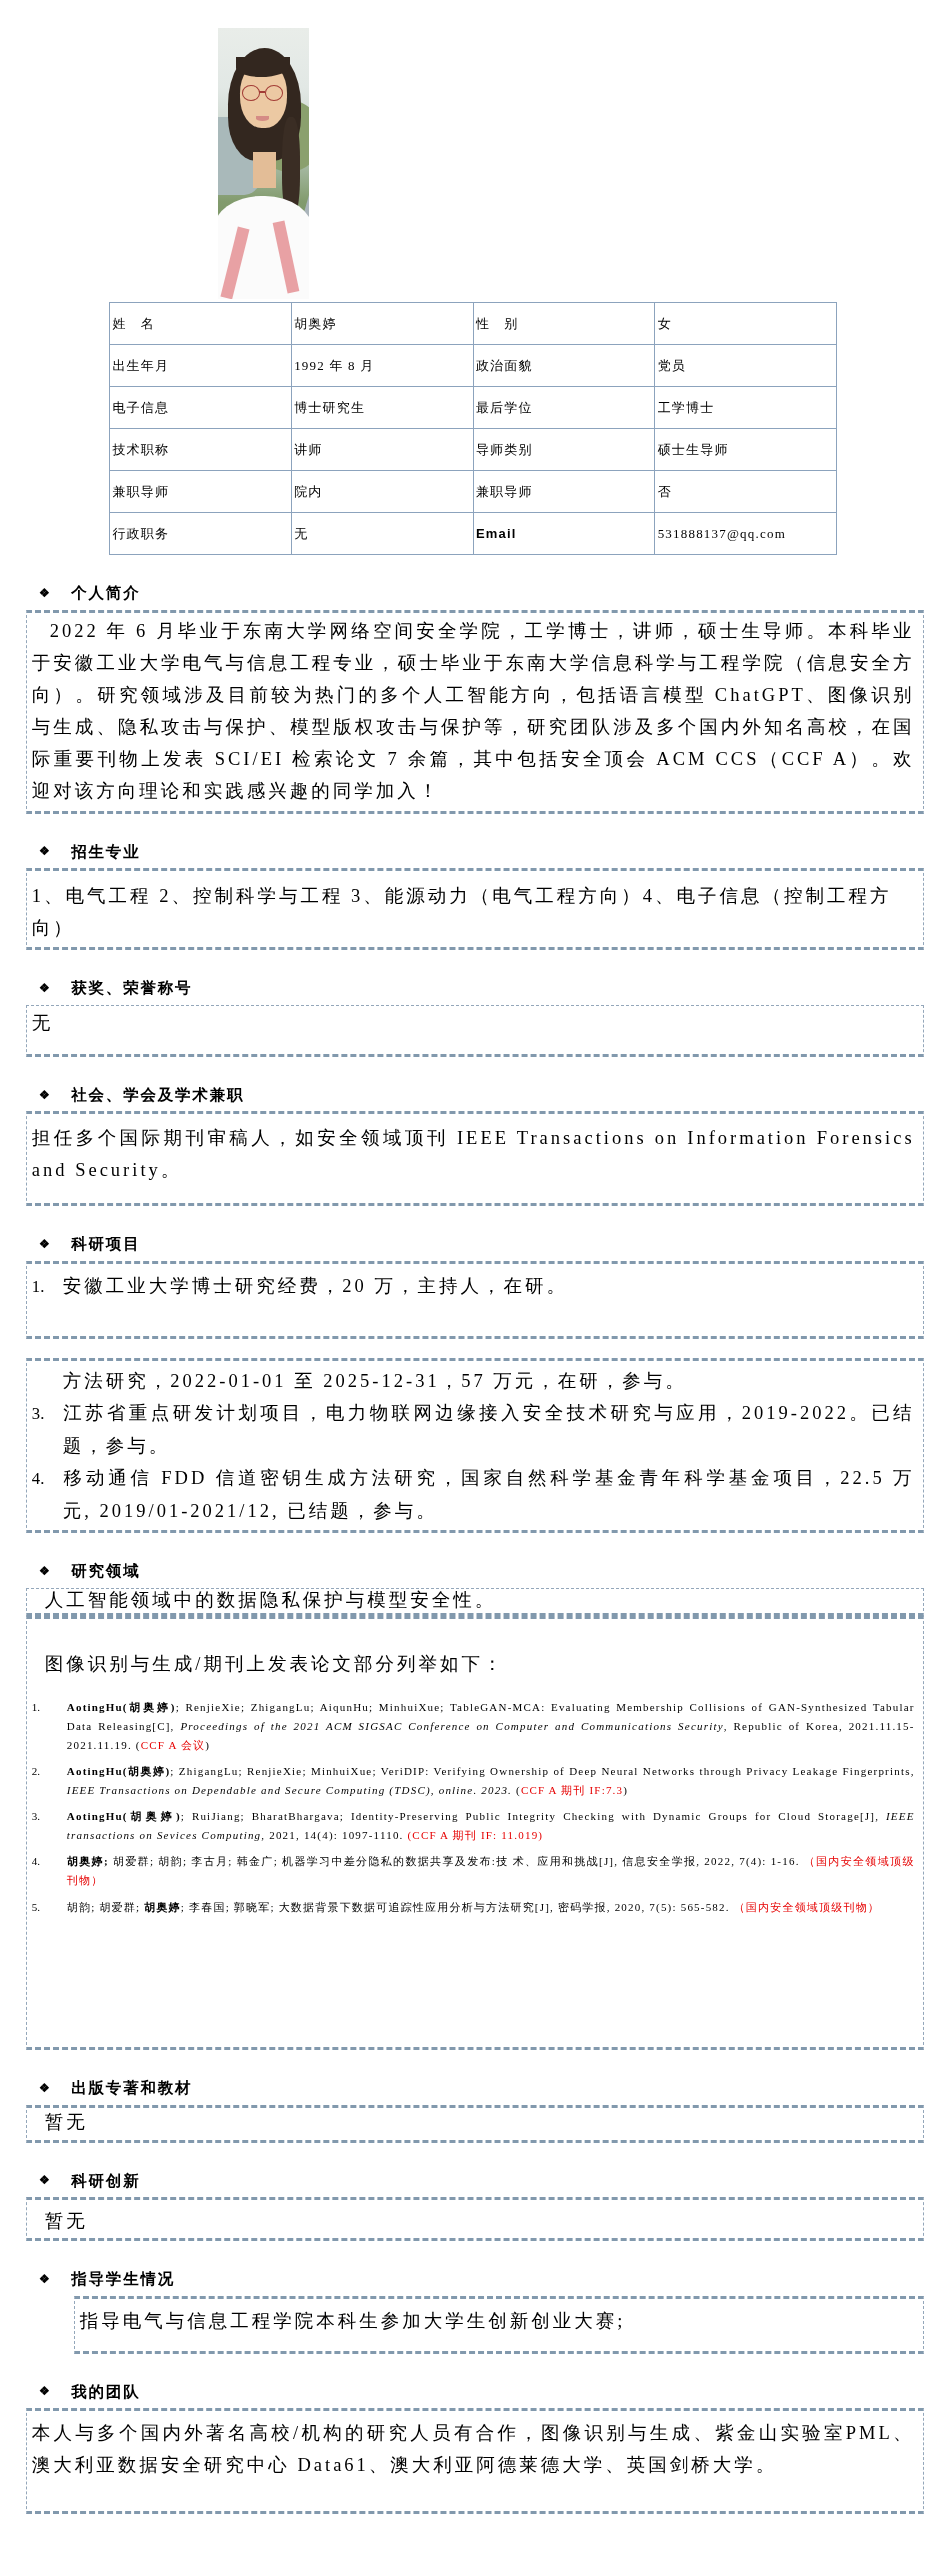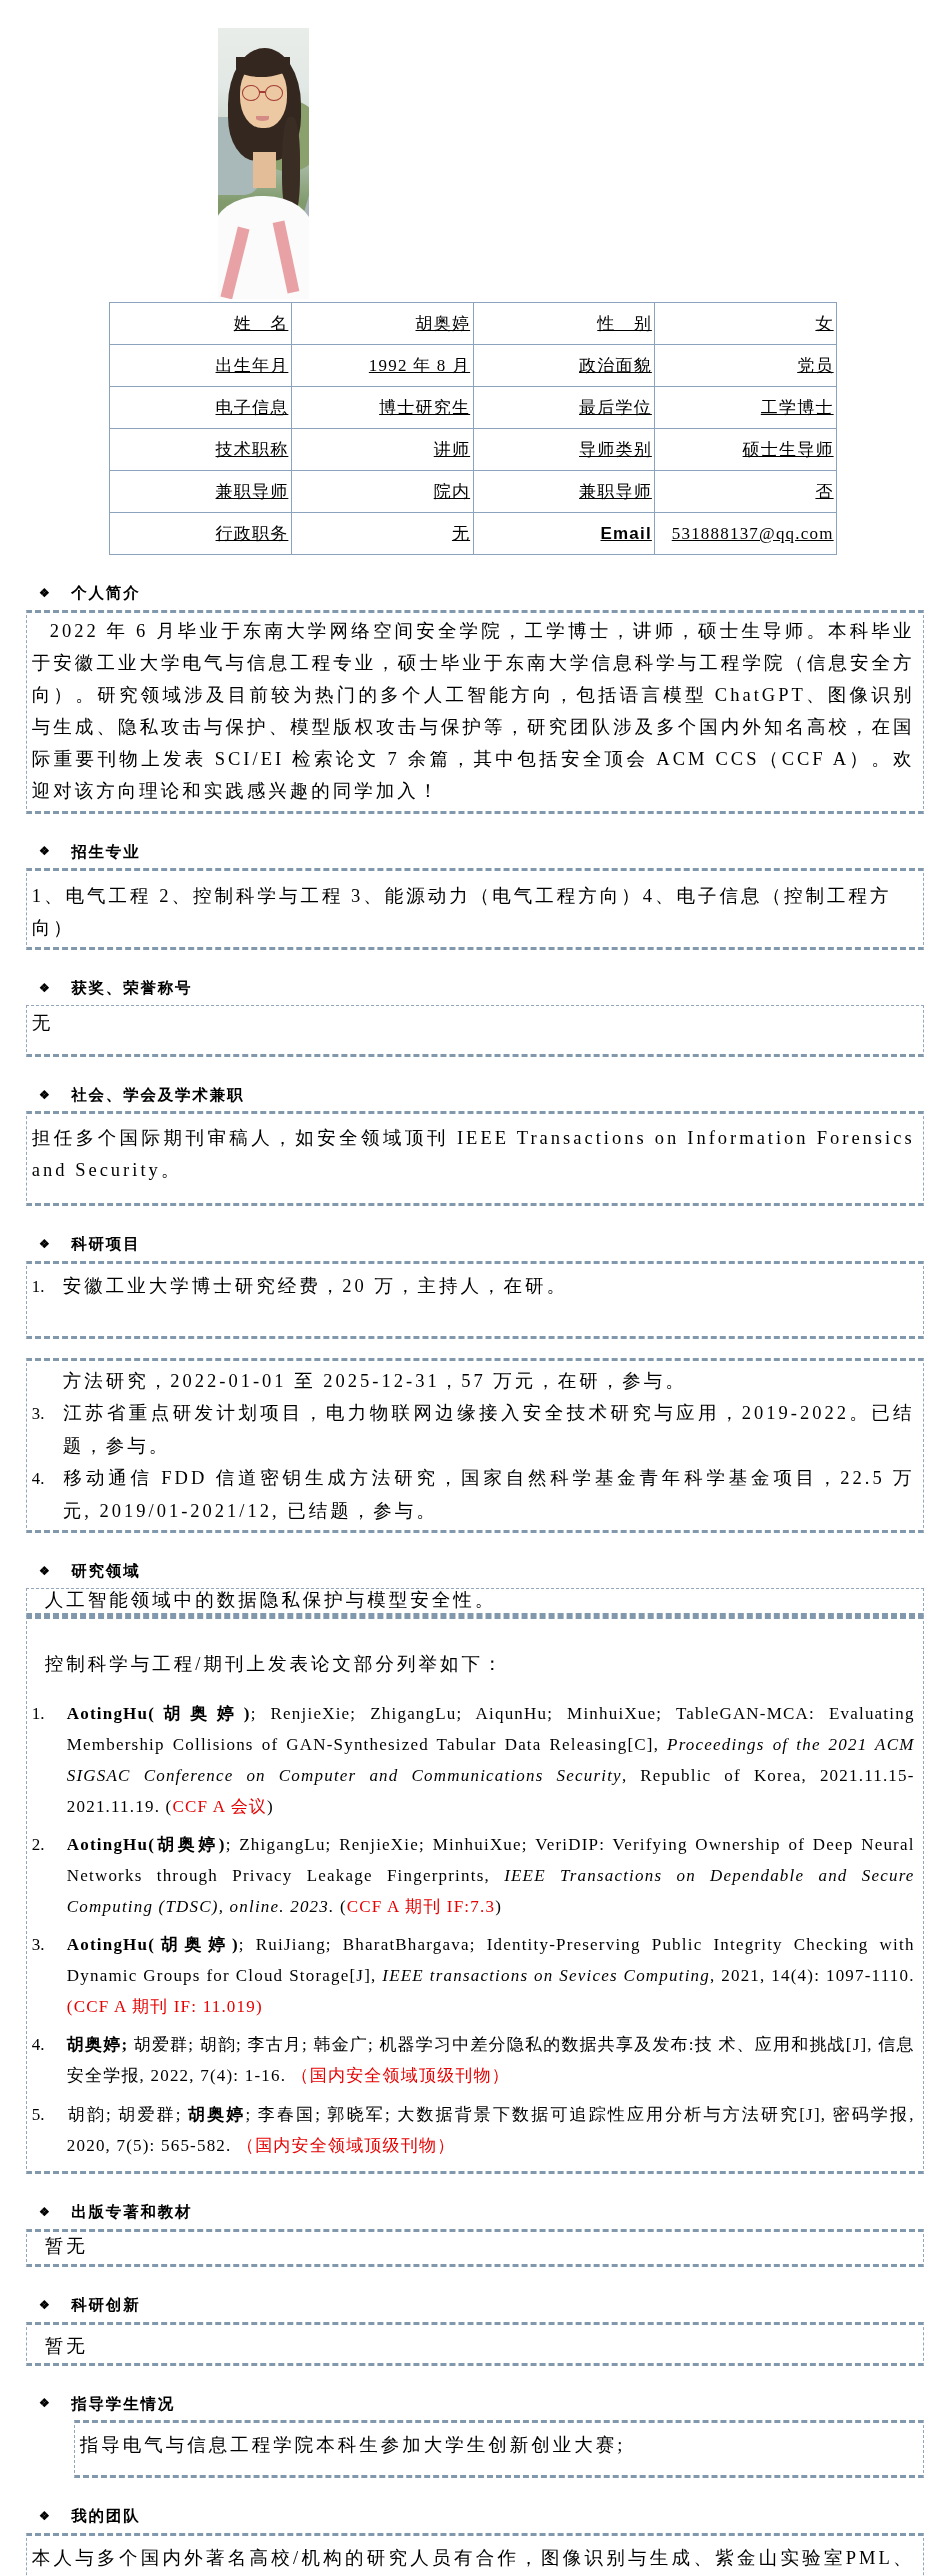--- a/index.html
+++ b/index.html
@@ -28,43 +28,43 @@
   .ph-glass{position:absolute;top:57px;width:18px;height:15.5px;border:1.8px solid #a23b35;border-radius:50%;}
   .g-l{left:24px;} .g-r{left:47px;}
   .ph-bridge{position:absolute;top:63px;left:41px;width:6px;height:1.8px;background:#a23b35;}
   .ph-mouth{position:absolute;top:88px;left:38px;width:13px;height:4.8px;background:#d58b85;border-radius:0 0 50% 50%;}
   .ph-shirt{position:absolute;bottom:0;left:-4.8px;width:100px;height:103px;background:#fbfbfb;border-radius:48% 48% 0 0/34% 34% 0 0;}
   .ph-strap{position:absolute;width:12px;height:72px;background:#e8a1a4;}
   .s-l{bottom:0;left:10.7px;transform:rotate(14deg);}
   .s-r{bottom:6px;left:62px;transform:rotate(-12deg);}
   
   table.info{border-collapse:collapse;table-layout:fixed;margin:3px 0 0 109px;width:728px;}
-  table.info td{border:1.8px solid var(--tbl);height:42px;text-align:right;vertical-align:middle;
-    font-size:17px;letter-spacing:1.2px;padding:0 2.4px;text-decoration:underline;}
+  table.info td{border:1.8px solid var(--tbl);height:42px;text-align:left;vertical-align:middle;
+    font-size:13px;letter-spacing:1.2px;padding:0 2.4px;}
   td.email-label{font-family:"Liberation Sans",sans-serif;font-weight:600;letter-spacing:0;font-size:13.7px;}
   td.email-value{letter-spacing:0.6px;font-size:15px;}
   
   .sections{margin:0 23px 0 26px;}
   .sec-head{margin:26px 0 3.6px 0;padding-left:13px;font-size:15.5px;font-weight:bold;
     letter-spacing:1.8px;line-height:23px;}
   .sec-head .bullet{font-size:12px;letter-spacing:0;margin-right:21.5px;position:relative;top:-1.2px;}
   .box{border-left:1.2px dashed var(--bd);border-right:1.2px dashed var(--bd);
     border-top:3px dashed var(--bd2);border-bottom:3px dashed var(--bd2);
     padding:3.6px 8.4px 3.6px 4.8px;}
   .box.thin-top{border-top:1.2px dashed var(--bd);}
   .para{margin:0;}
   .p-body{font-size:18.5px;letter-spacing:3px;line-height:32px;}
   .p-just{text-align:justify;}
   .p-fill{text-align:justify;text-align-last:justify;}
   .p-indent{text-indent:18px;}
   .p-indent1{text-indent:13px;}
   .p-hang{padding-left:31px;}
   .p-hang .mk{display:inline-block;width:31px;margin-left:-31px;letter-spacing:0;font-size:16.7px;}
   .p-cont{padding-left:31px;}
-  .p-pub{font-size:17px;letter-spacing:1.2px;line-height:31px;margin-bottom:7.2px;text-align:justify;}
+  .p-pub{font-size:11px;letter-spacing:1.2px;line-height:19px;margin-bottom:7.2px;text-align:justify;}
   .p-hangp{padding-left:35px;}
   .p-hangp .mk{display:inline-block;width:35px;margin-left:-35px;letter-spacing:0;}
   .p-pub-intro{margin-bottom:18px;text-align:left;}
   .bold{font-weight:bold;}
   .ital{font-style:italic;}
   .red{color:var(--red);}
   
   .b-intro{min-height:191px;padding-top:2.4px;}
   .b-majors{min-height:47px;padding-top:8.4px;}
   .b-awards{min-height:52px;padding-top:1.2px;}
@@ -179,21 +179,21 @@
       </div>
     </section>
     <section>
       <div class="sec-head"><span class="bullet">❖</span><span class="sec-title">研究领域</span></div>
       <div class="box b-research thin-top">
         <div class="para p-body p-indent1"><span>人工智能领域中的数据隐私保护与模型安全性。</span></div>
       </div>
     </section>
     <section>
       <div class="box b-pubs">
-        <div class="para p-body p-indent1 p-pub-intro"><span>控制科学与工程/期刊上发表论文部分列举如下：</span></div>
+        <div class="para p-body p-indent1 p-pub-intro"><span>图像识别与生成/期刊上发表论文部分列举如下：</span></div>
         <div class="para p-pub p-hangp"><span class="mk">1.</span><span class="bold">AotingHu(胡奥婷)</span><span>; RenjieXie; ZhigangLu; AiqunHu; MinhuiXue; TableGAN-MCA: Evaluating Membership Collisions of GAN-Synthesized Tabular Data Releasing[C], </span><span class="ital">Proceedings of the 2021 ACM SIGSAC Conference on Computer and Communications Security</span><span>, Republic of Korea, 2021.11.15-2021.11.19. (</span><span class="red">CCF A 会议</span><span>)</span></div>
         <div class="para p-pub p-hangp"><span class="mk">2.</span><span class="bold">AotingHu(胡奥婷)</span><span>; ZhigangLu; RenjieXie; MinhuiXue; VeriDIP: Verifying Ownership of Deep Neural Networks through Privacy Leakage Fingerprints, </span><span class="ital">IEEE Transactions on Dependable and Secure Computing (TDSC), online. 2023.</span><span> (</span><span class="red">CCF A 期刊  IF:7.3</span><span>)</span></div>
         <div class="para p-pub p-hangp"><span class="mk">3.</span><span class="bold">AotingHu(胡奥婷)</span><span>; RuiJiang; BharatBhargava; Identity-Preserving Public Integrity Checking with Dynamic Groups for Cloud Storage[J], </span><span class="ital">IEEE transactions on Sevices Computing</span><span>, 2021, 14(4): 1097-1110. </span><span class="red">(CCF A 期刊  IF: 11.019)</span></div>
         <div class="para p-pub p-hangp"><span class="mk">4.</span><span class="bold">胡奥婷;</span><span> 胡爱群; 胡韵; 李古月; 韩金广; 机器学习中差分隐私的数据共享及发布:技 术、应用和挑战[J], 信息安全学报, 2022, 7(4): 1-16. </span><span class="red">（国内安全领域顶级刊物）</span></div>
         <div class="para p-pub p-hangp"><span class="mk">5.</span><span>胡韵; 胡爱群; </span><span class="bold">胡奥婷</span><span>; 李春国; 郭晓军; 大数据背景下数据可追踪性应用分析与方法研究[J], 密码学报, 2020, 7(5): 565-582. </span><span class="red">（国内安全领域顶级刊物）</span></div>
       </div>
     </section>
     <section>
       <div class="sec-head"><span class="bullet">❖</span><span class="sec-title">出版专著和教材</span></div>
       <div class="box b-books">

